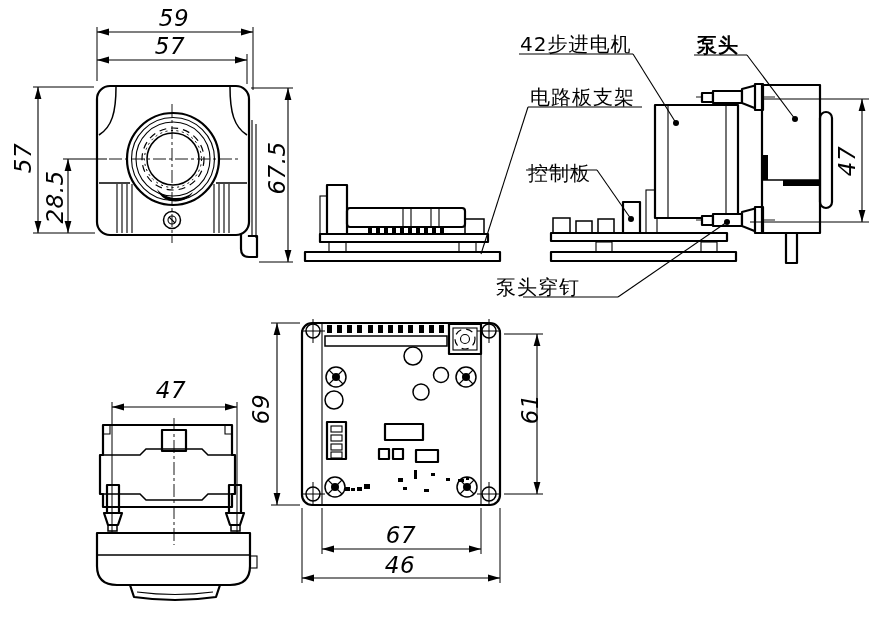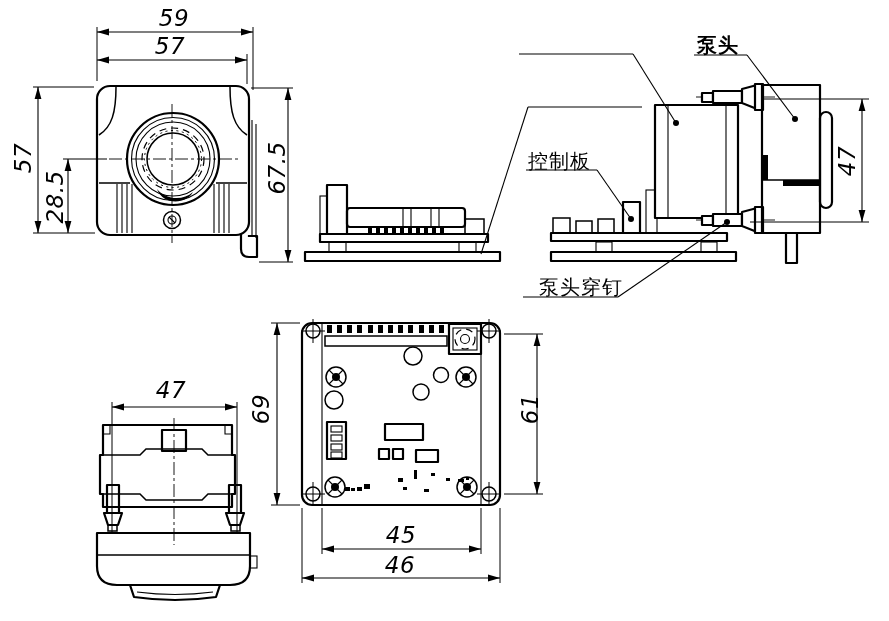--- a/index.html
+++ b/index.html
@@ -301,19 +301,21 @@
 
 <div class="dimh" style="left:139px;top:5px;">59</div>
 <div class="dimh" style="left:135px;top:33px;">57</div>
 <div class="dimv" style="left:-12px;top:145px;">57</div>
 <div class="dimv" style="left:20px;top:184px;">28.5</div>
 <div class="dimv" style="left:242px;top:155px;">67.5</div>
 <div class="dimv" style="left:812px;top:148px;">47</div>
 <div class="dimh" style="left:136px;top:377px;">47</div>
 <div class="dimv" style="left:226px;top:396px;">69</div>
 <div class="dimv" style="left:495px;top:396px;">61</div>
-<div class="dimh" style="left:366px;top:522px;">45</div>
+<div class="dimh" style="left:366px;top:522px;">67</div>
 <div class="dimh" style="left:365px;top:552px;">46</div>
 
+<div class="cjk" style="left:520px;top:31px;">42步进电机</div>
 <div class="cjk" style="left:697px;top:32px;font-weight:bold;">泵头</div>
-<div class="cjk" style="left:528px;top:148px;font-family:Liberation Serif, serif;">控制板</div>
-<div class="cjk" style="left:539px;top:274px;">泵头穿钉</div>
+<div class="cjk" style="left:530px;top:84px;">电路板支架</div>
+<div class="cjk" style="left:528px;top:160px;font-family:Liberation Serif, serif;">控制板</div>
+<div class="cjk" style="left:496px;top:274px;">泵头穿钉</div>
 
 </div>
 </body></html>

